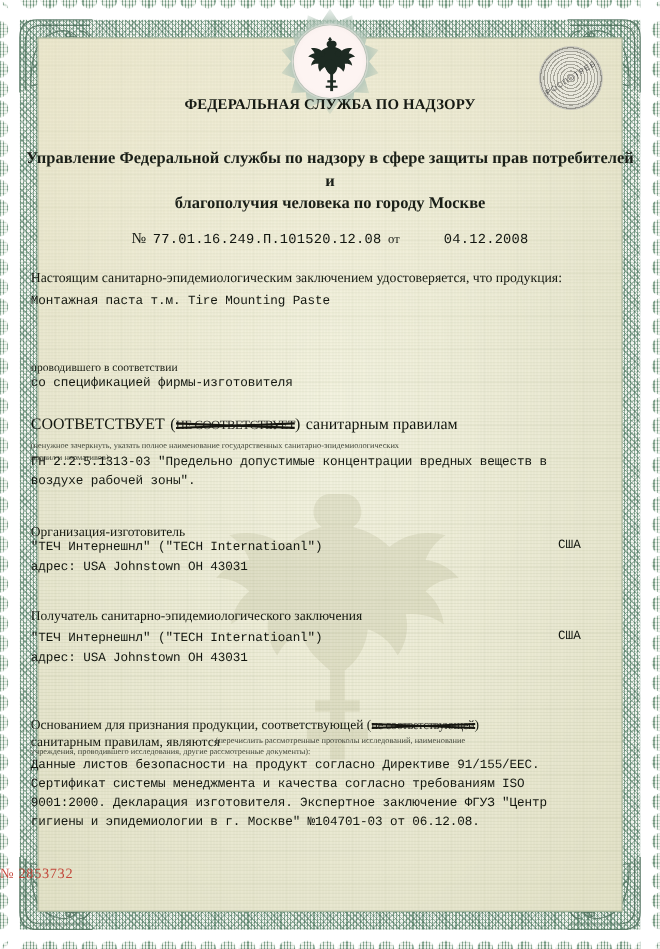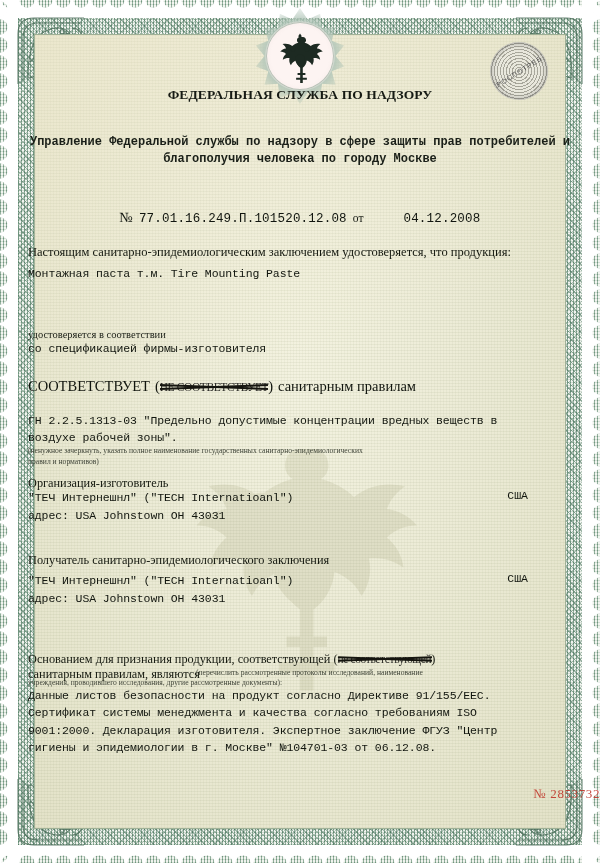--- a/index.html
+++ b/index.html
@@ -167,23 +167,23 @@
     font-size: 13.5px;
     line-height: 1.28;
     color: #161a14;
     letter-spacing: 0.1px;
   }
   .dept-title {
     position: absolute;
     left: 18px; right: 18px;
     top: 134px;
     text-align: center;
-    font-family: Liberation Mono, monospace;
+    font-family: Liberation Serif, serif;
     font-weight: bold;
-    font-size: 12px;
+    font-size: 15px;
     line-height: 1.38;
     color: #1a1f18;
   }
   .main-title {
     position: absolute;
     left: 10px; right: 10px;
     top: 179px;
     text-align: center;
     font-size: 20.5px;
     font-weight: bold;
@@ -276,21 +276,20 @@
   .struck::before { top: 42%; transform: rotate(2.2deg); }
   .struck::after  { top: 42%; transform: rotate(-2.2deg); }
 
   .hint {
     position: absolute;
     left: 28px; right: 24px;
     top: 400px;
     font-size: 7.6px;
     line-height: 1.42;
     color: #41463a;
-    margin-top: 46px;
   }
   .reg-value {
     position: absolute;
     left: 28px; right: 26px;
     top: 412px;
     line-height: 1.5;
   }
 
   .block-label {
     position: absolute;
@@ -339,21 +338,21 @@
     position: absolute;
     left: 28px; right: 24px;
     top: 687px;
     line-height: 1.52;
   }
 
   .serial {
     position: absolute;
     left: 0; right: 0;
     top: 786px;
-    text-align: right;
+    text-align: left;
     font-family: "Liberation Serif", serif;
     font-size: 13px;
     color: #c03a2e;
     letter-spacing: 0.6px;
     opacity: 0.92;
   }
   .nobr { white-space: nowrap; }
 </style>
 </head>
 <body>
@@ -463,21 +462,21 @@
     <div class="numline">
       <span class="nosign">№</span>
       <span class="numval">77.01.16.249.П.101520.12.08</span>
       <span class="otlab">от</span>
       <span class="dateval">04.12.2008</span>
     </div>
 
     <div class="lead">Настоящим санитарно-эпидемиологическим заключением удостоверяется, что продукция:</div>
     <div class="product typed">Монтажная паста т.м. Tire Mounting Paste</div>
 
-    <div class="mfg-label">удостоверяется в соответствии</div>
+    <div class="mfg-label">проводившего в соответствии</div>
     <div class="mfg-value typed">со спецификацией фирмы-изготовителя</div>
 
     <div class="conform-row">
       <span>СООТВЕТСТВУЕТ</span>
       <span class="nobr">(<span class="struck">НЕ СООТВЕТСТВУЕТ</span>)</span>
       <span>санитарным правилам</span>
     </div>
 
     <div class="hint">
       <div>(ненужное зачеркнуть, указать полное наименование государственных санитарно-эпидемиологических</div>

